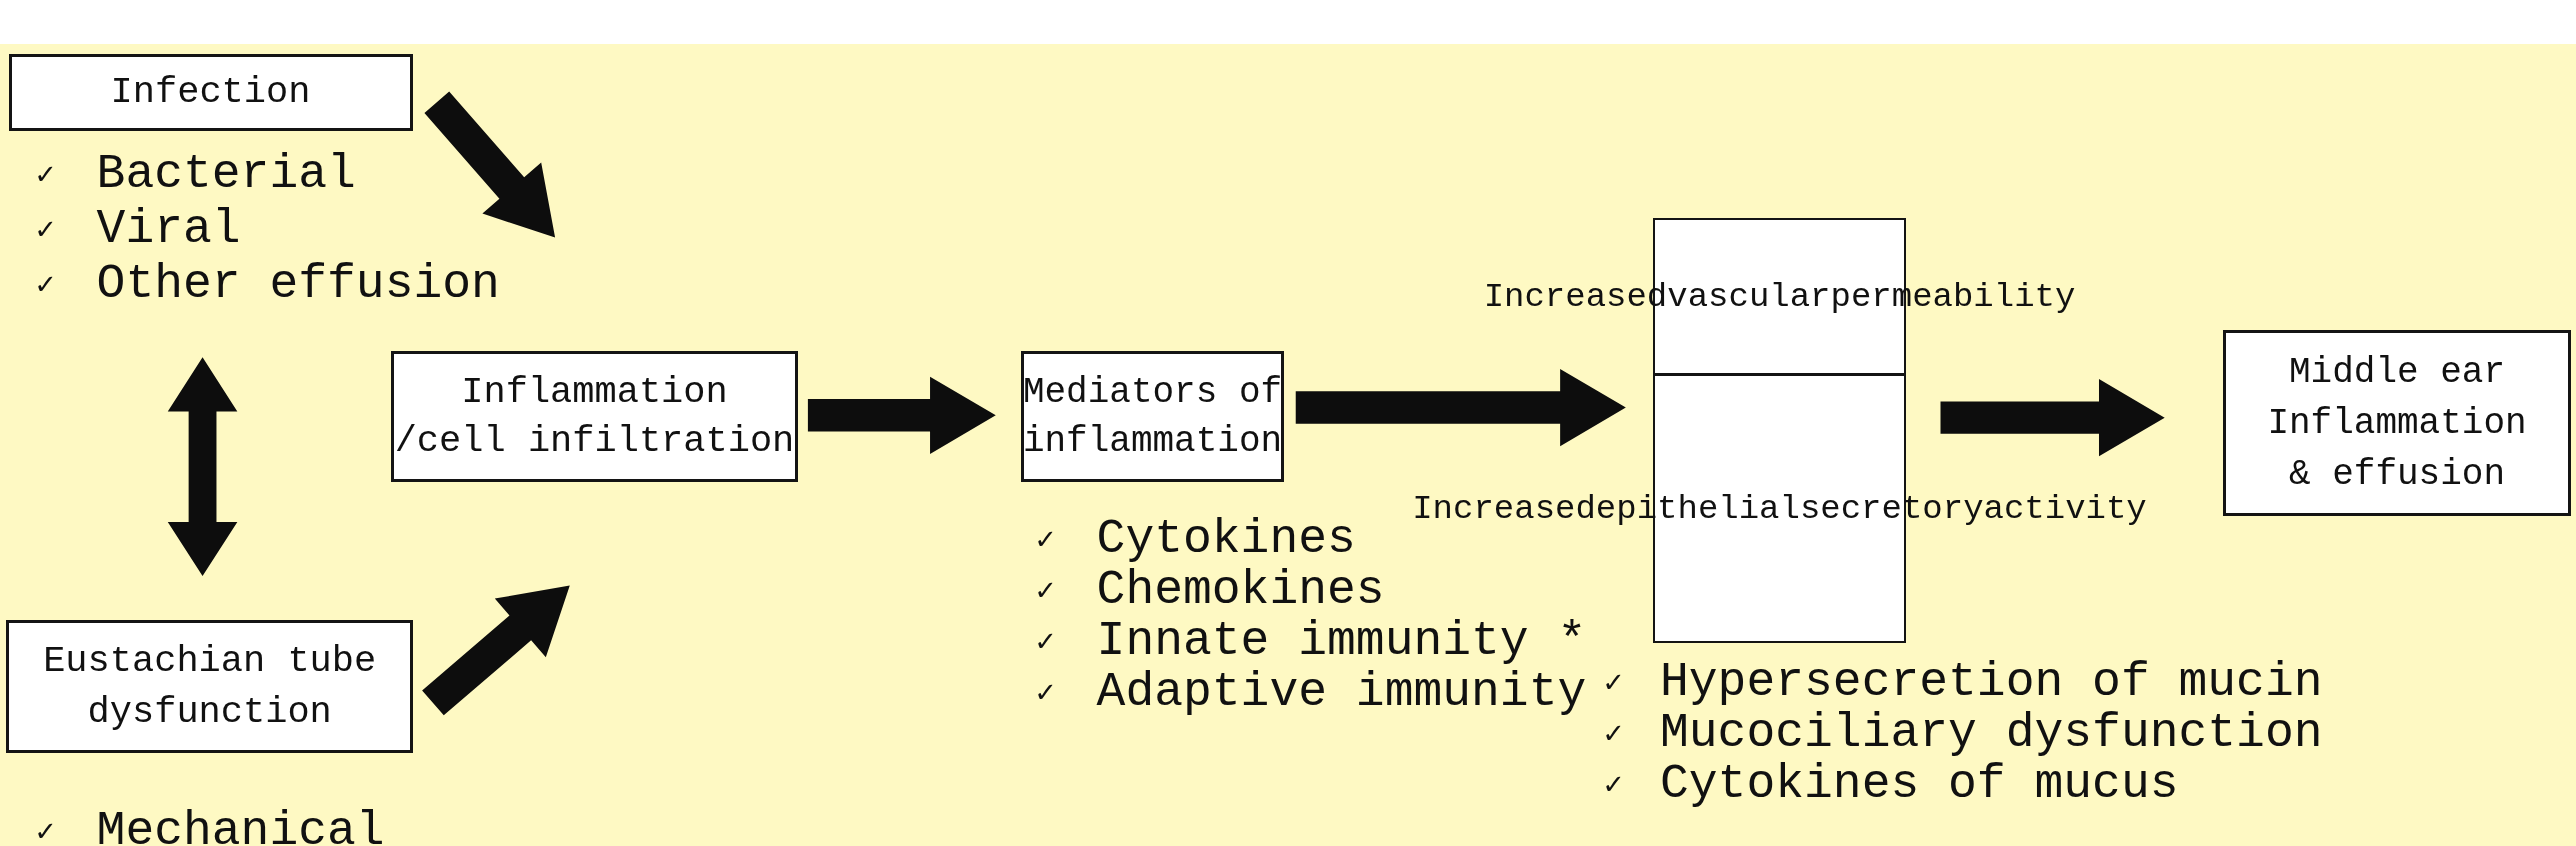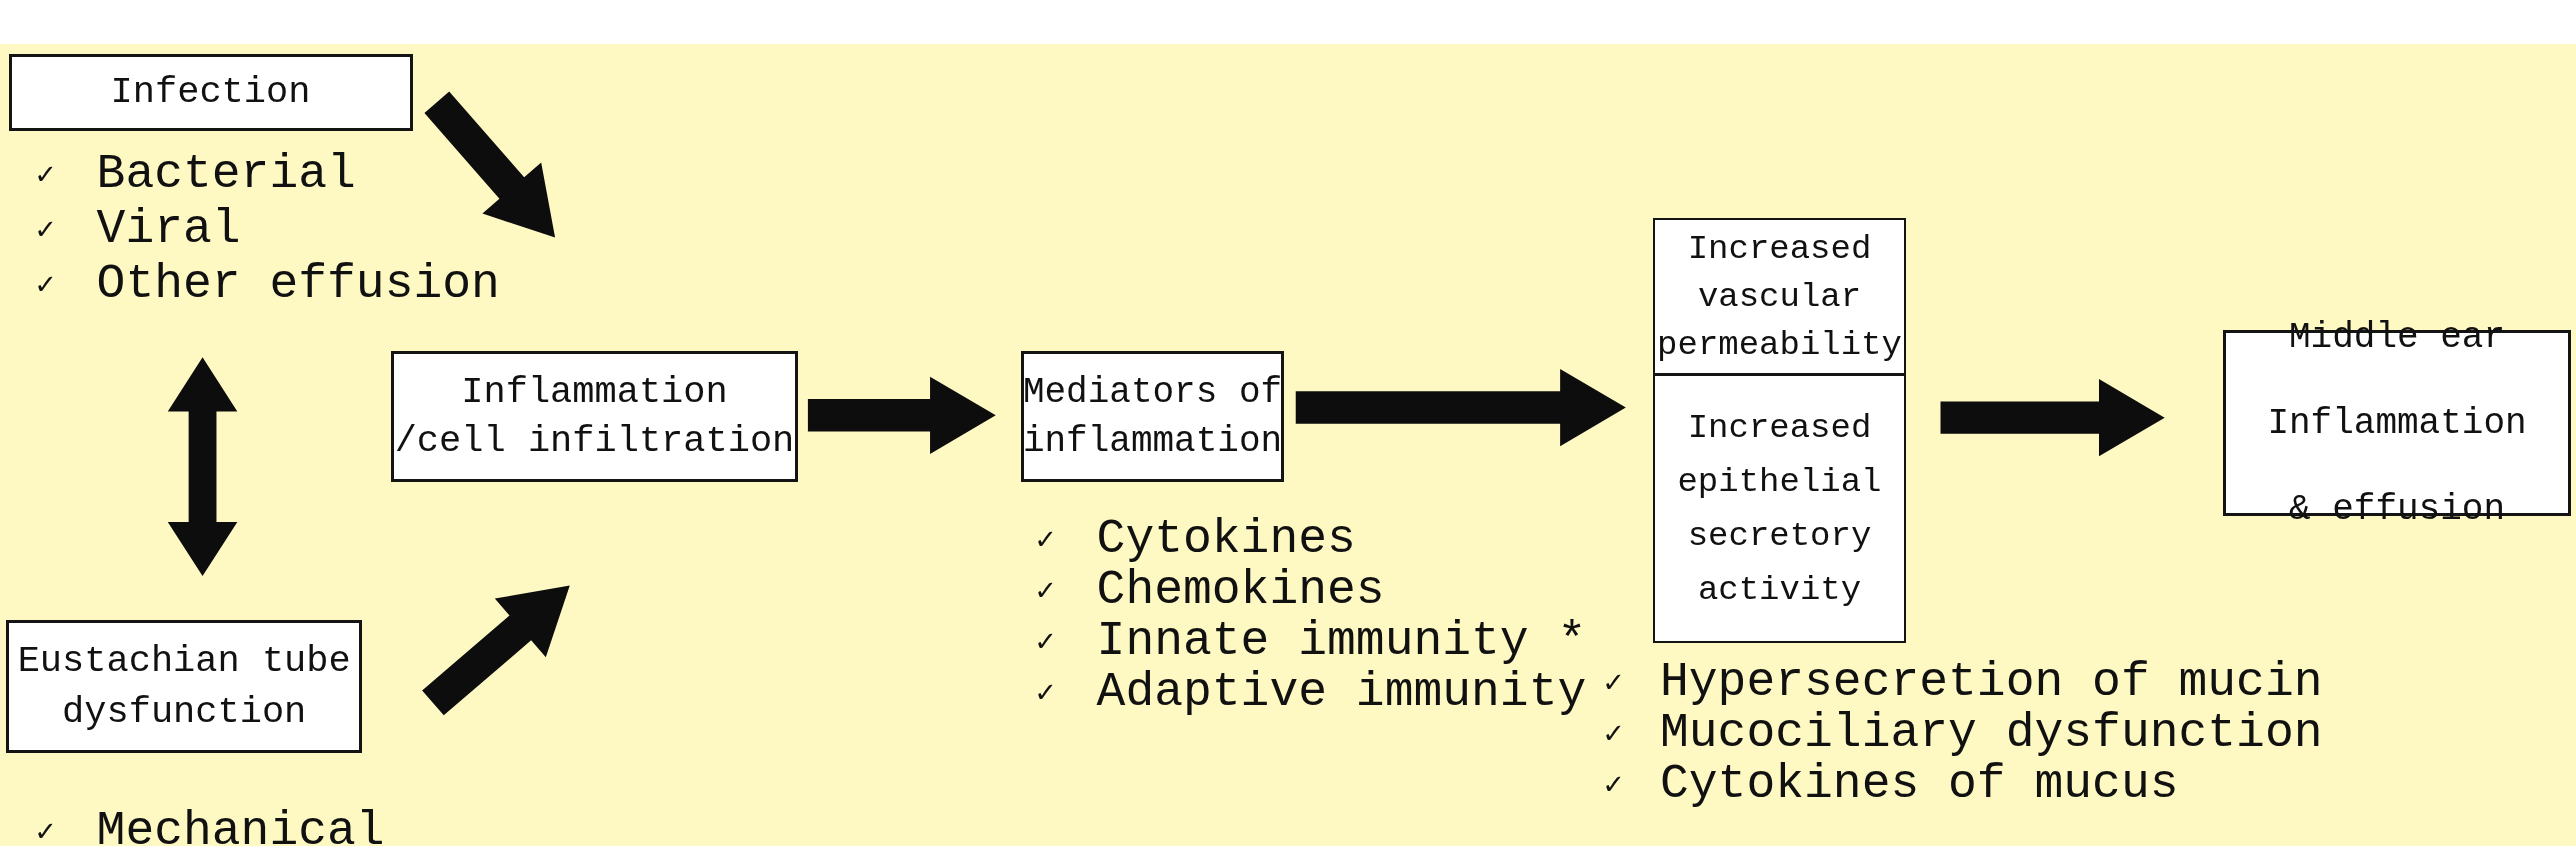--- a/index.html
+++ b/index.html
@@ -47,21 +47,21 @@
     box-sizing: border-box;
     border: 2.3px solid #141414;
     background: #ffffff;
     display: flex;
     flex-direction: column;
     z-index: 2;
   }
   .split-cell {
     box-sizing: border-box;
     display: flex;
-    flex-direction: column;
+    flex-direction: row;
     align-items: center;
     justify-content: center;
     text-align: center;
   }
   .split-cell.top { border-bottom: 3.9px solid #141414; }
   .split-cell .line {
     display: block;
     font-size: 34px;
     line-height: 48px;
     white-space: nowrap;
@@ -118,21 +118,21 @@
     <div class="check-row">
       <span class="check-glyph">✓</span>
       <span class="check-label">Viral</span>
     </div>
     <div class="check-row">
       <span class="check-glyph">✓</span>
       <span class="check-label">Other effusion</span>
     </div>
   </div>
 
-  <div class="node" style="left:6.2px; top:576px; width:356px; height:133px;">
+  <div class="node" style="left:6.2px; top:576px; width:407px; height:133px;">
     <span class="line" style="font-size:37px; line-height:51px">Eustachian tube</span>
     <span class="line" style="font-size:37px; line-height:51px">dysfunction</span>
   </div>
 
   <div class="checklist rh64" style="left:36px; top:762px;">
     <div class="check-row">
       <span class="check-glyph">✓</span>
       <span class="check-label">Mechanical</span>
     </div>
     <div class="check-row">
@@ -192,20 +192,20 @@
     <div class="check-row">
       <span class="check-glyph">✓</span>
       <span class="check-label" style="padding-left:17px">Mucociliary dysfunction</span>
     </div>
     <div class="check-row">
       <span class="check-glyph">✓</span>
       <span class="check-label" style="padding-left:17px">Cytokines of mucus</span>
     </div>
   </div>
 
-  <div class="node" style="left:2223px; top:286px; width:348px; height:186px;gap:35px;">
+  <div class="node" style="left:2223px; top:286px; width:348px; height:186px;">
     <span class="line" style="line-height:51px">Middle ear</span>
     <span class="line" style="line-height:51px">Inflammation</span>
     <span class="line" style="line-height:51px">&amp; effusion</span>
   </div>
 
 </div>
 
 
 </body></html>

